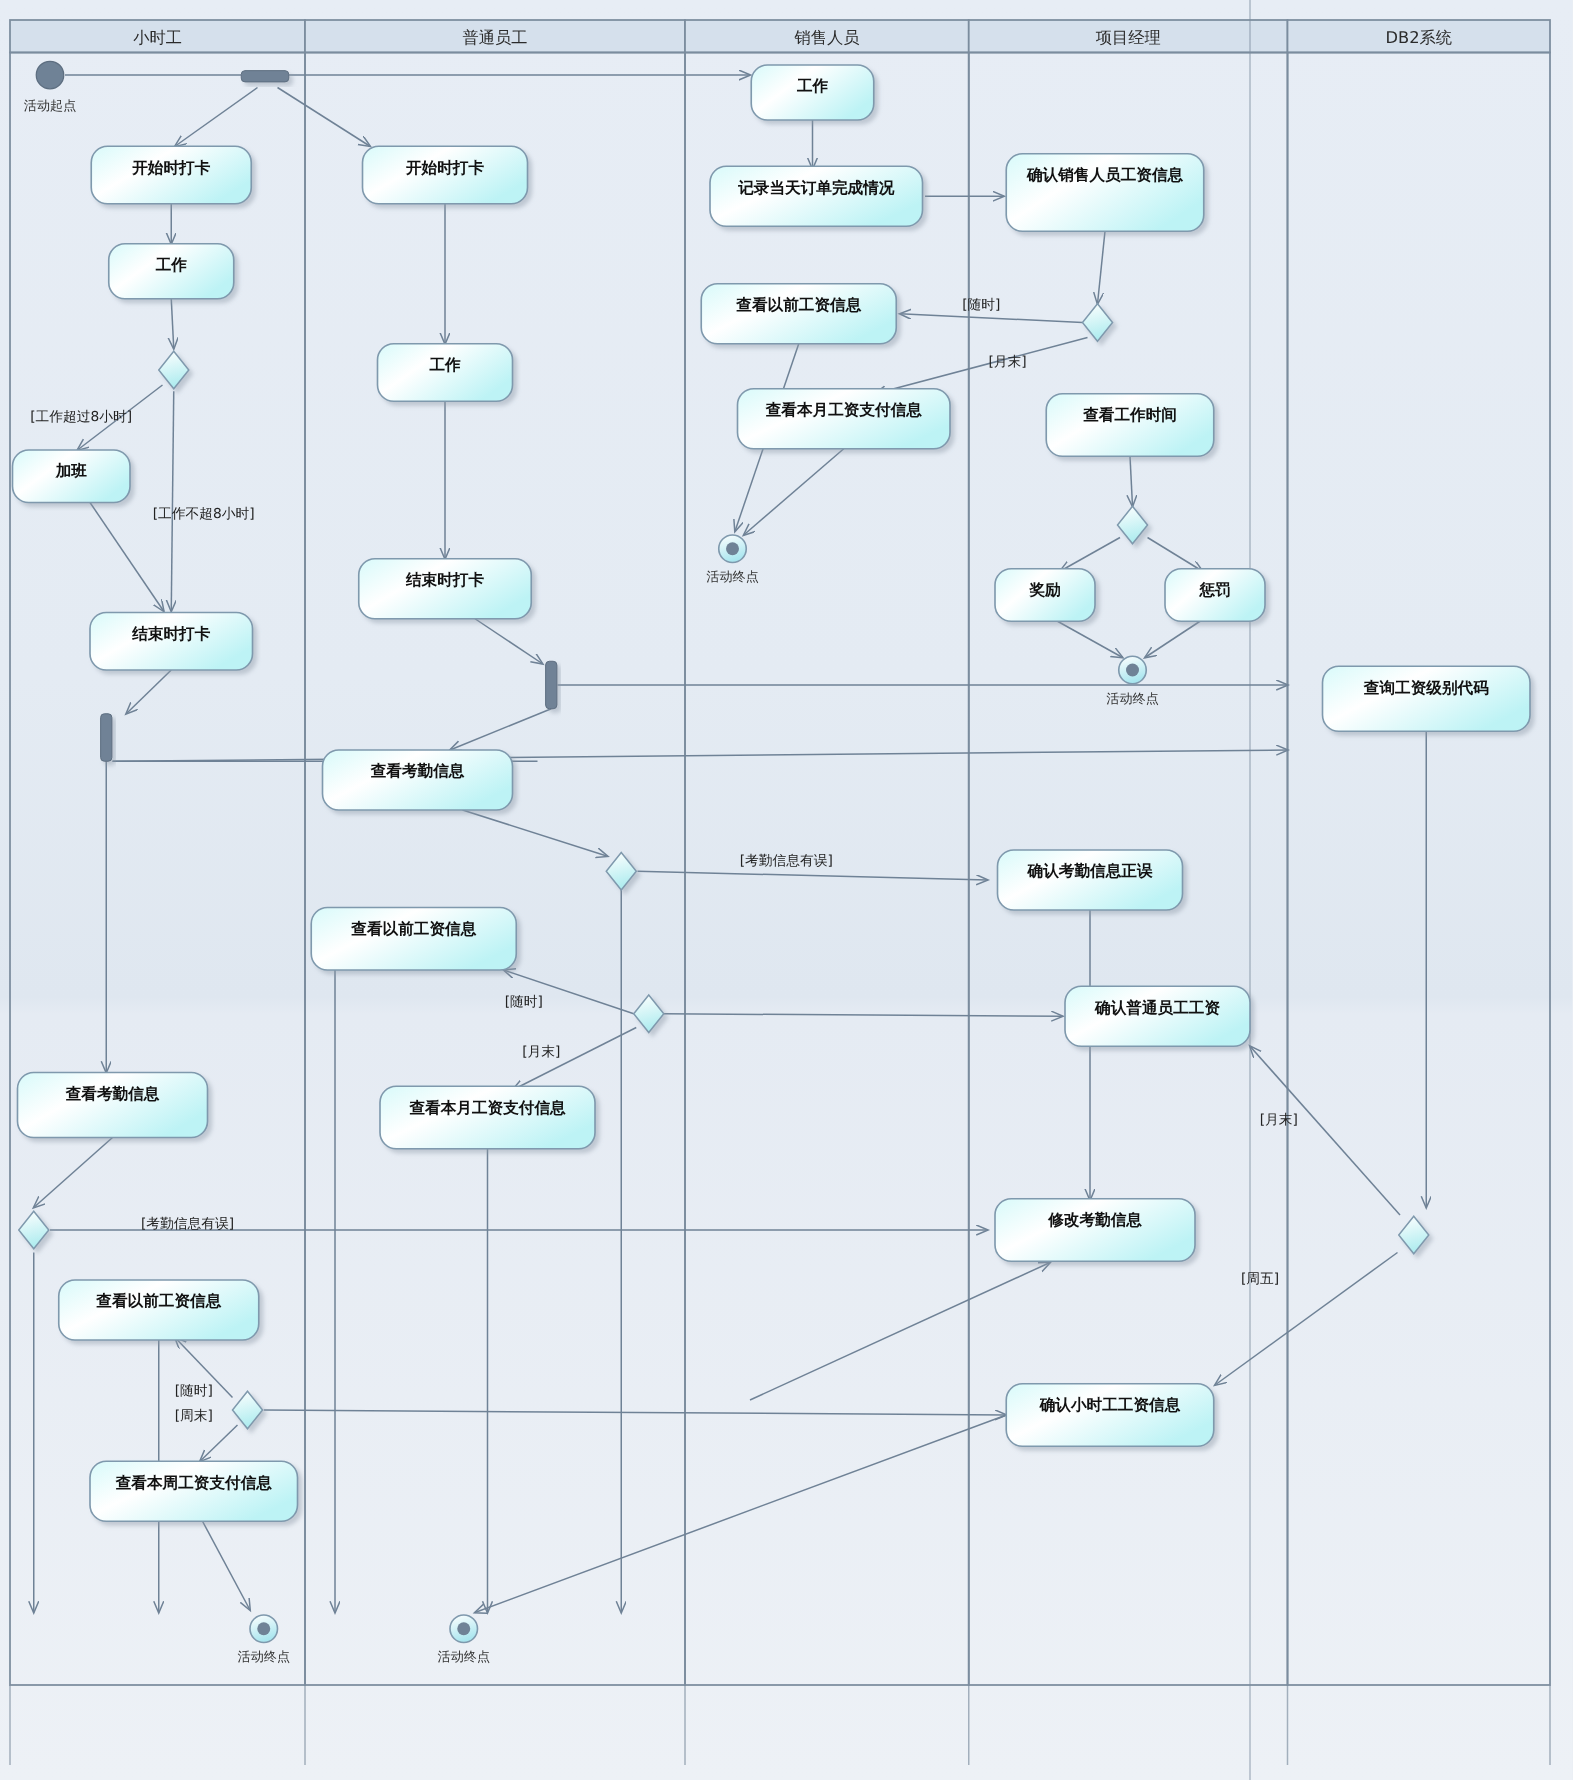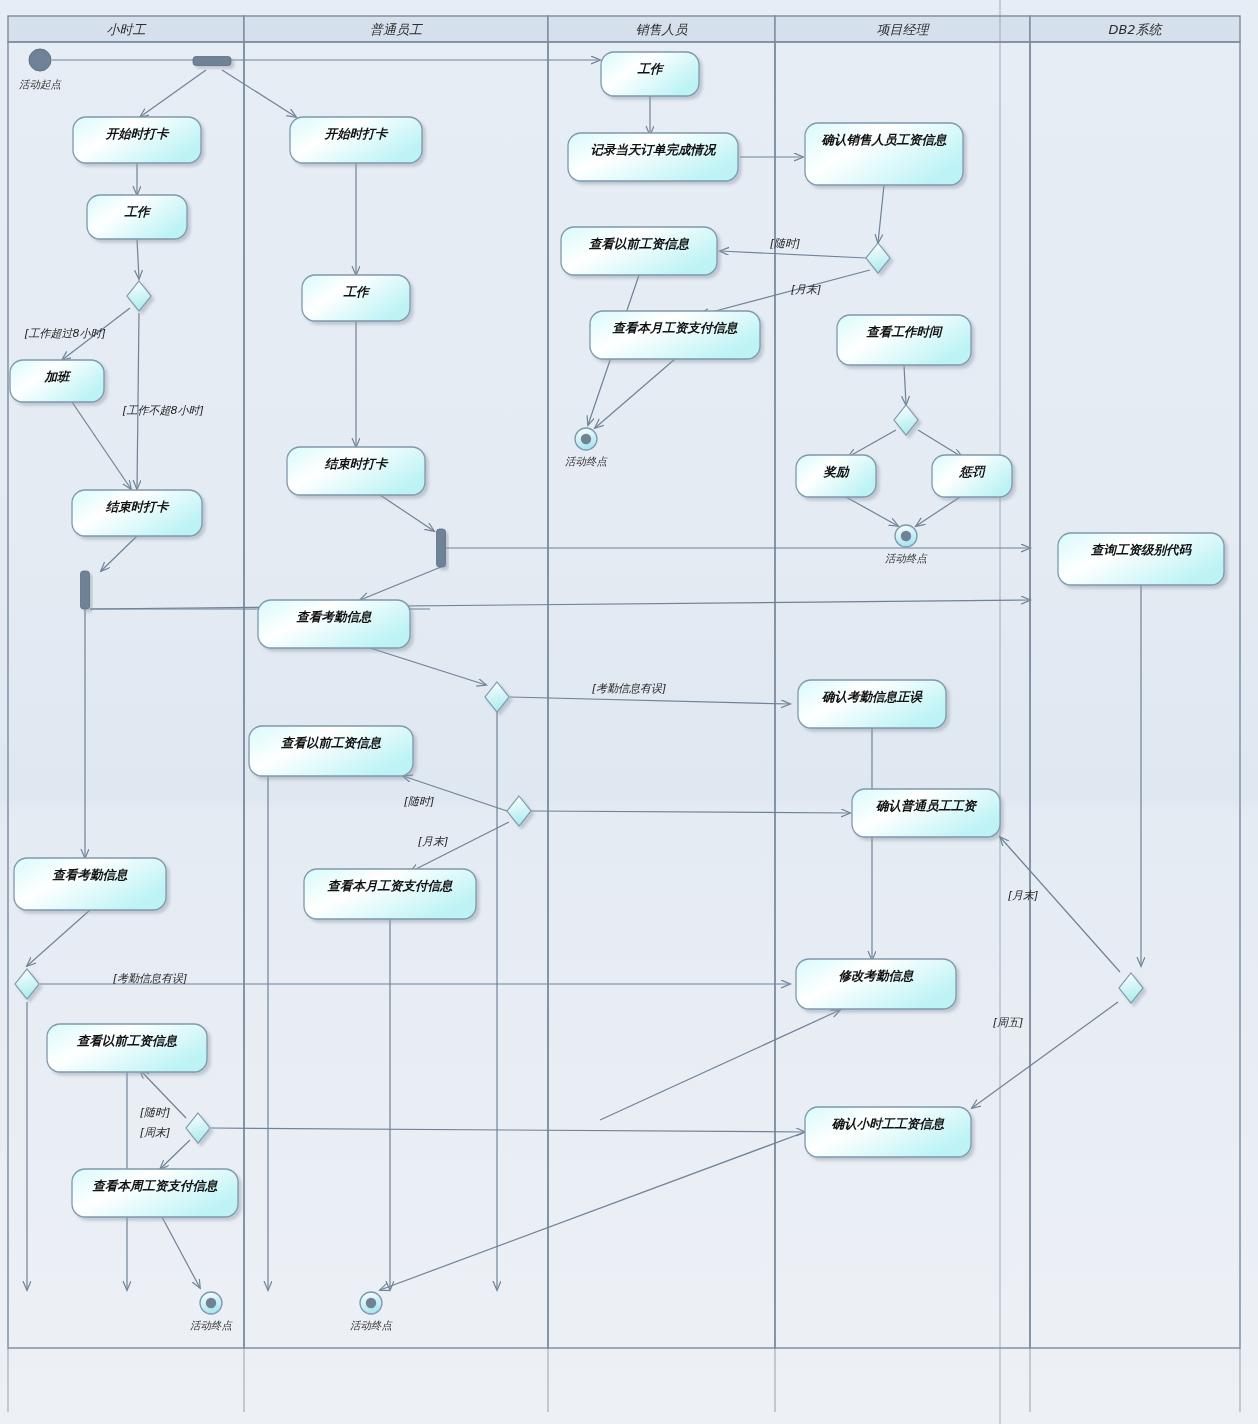--- a/index.html
+++ b/index.html
@@ -1,20 +1,20 @@
 <!DOCTYPE html>
 <html><head>
 <meta charset="utf-8">
 <style>
   html,body{margin:0;padding:0;background:#eaeef4;}
   body{
     width:1258px;height:1424px;position:relative;overflow:hidden;
     font-family:"DejaVu Sans","Liberation Sans",sans-serif;
   }
-  #stage{position:absolute;left:0;top:0;width:1084px;height:1424px;font-style:italic;}
+  #stage{position:absolute;left:0;top:0;width:1084px;height:1424px;}
   svg{display:block;}
   .lane-title{
     font-size:13px;fill:#2b2b2b;text-anchor:middle;
     font-family:"DejaVu Sans","Liberation Sans",sans-serif;
   }
   .node-label{
     font-size:12.5px;fill:#111;text-anchor:middle;font-weight:bold;
     font-family:"DejaVu Sans","Liberation Sans",sans-serif;
   }
   .guard-label{

